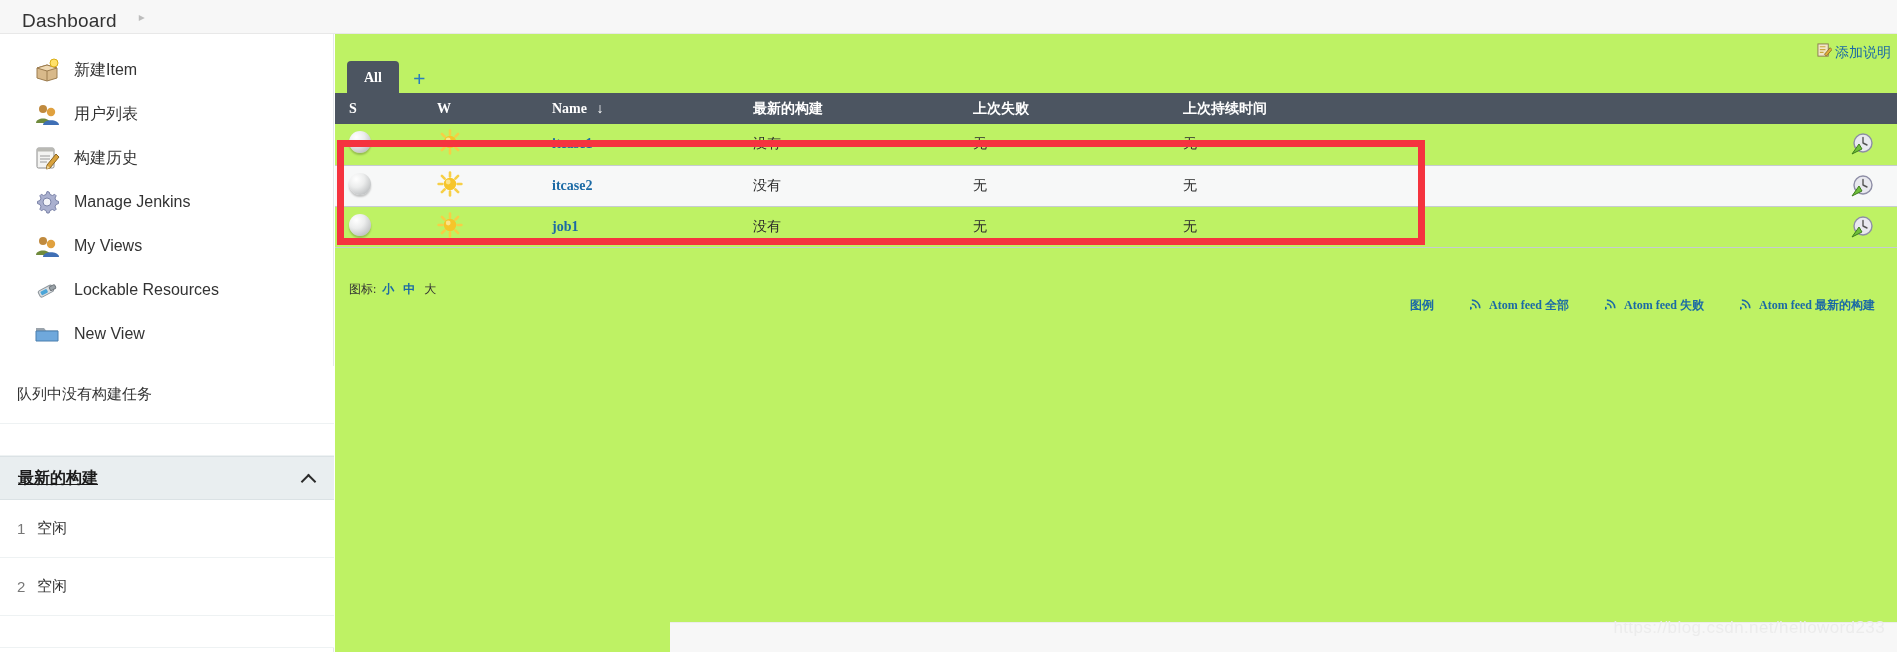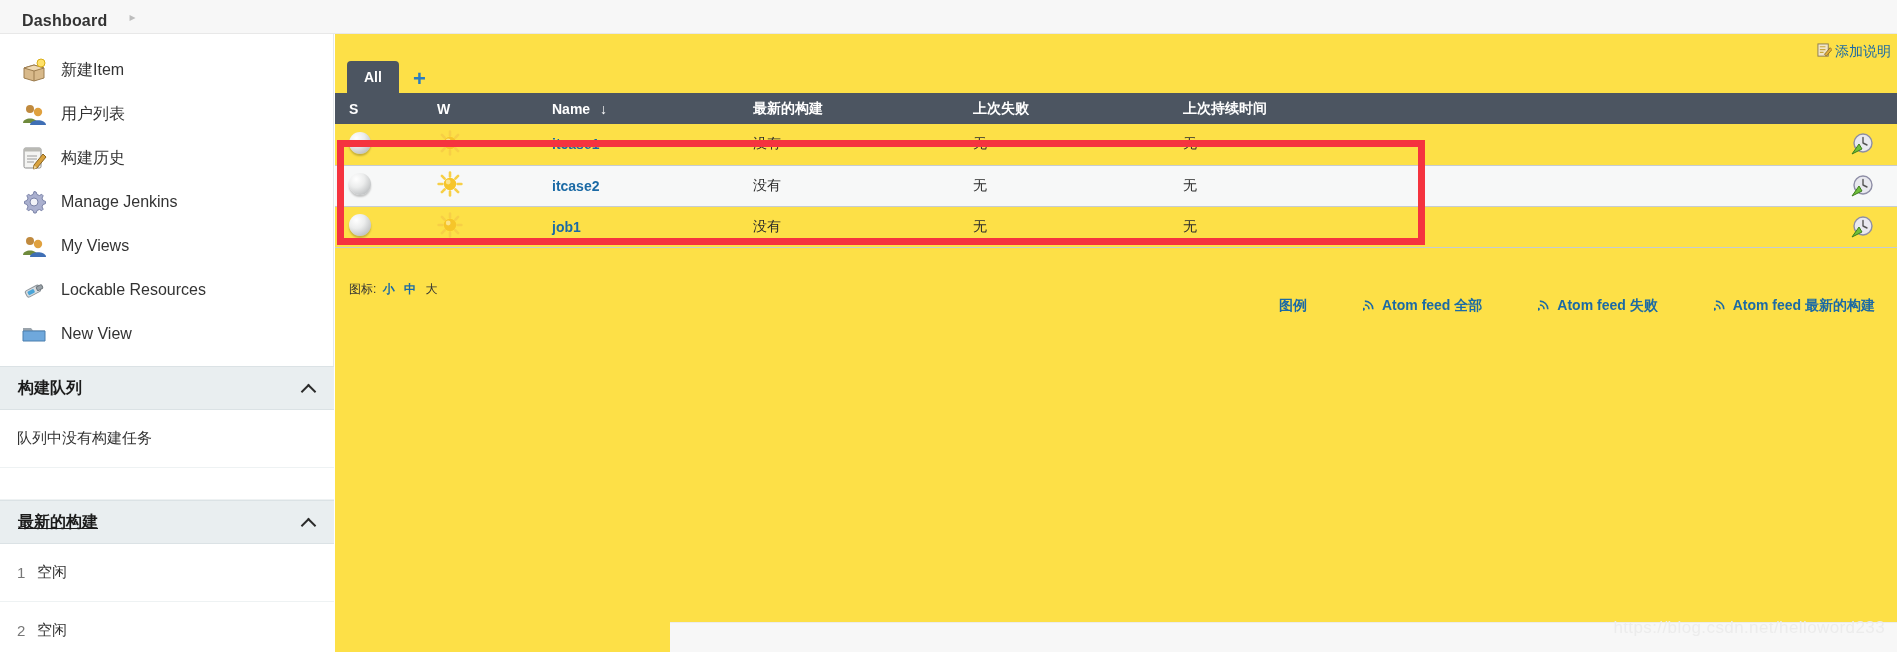--- a/index.html
+++ b/index.html
@@ -19,36 +19,36 @@
   
   #breadcrumb-bar {
     position: absolute; left: 0; top: 0;
     width: 1897px; height: 34px;
     background: #f7f7f7;
     border-bottom: 1px solid #e8e8e8;
     display: flex; align-items: center;
     padding-left: 22px;
   }
   #breadcrumb-bar .crumb {
-    font-size: 16px; font-weight: bold; color: #333;
+    font-size: 19px; font-weight: normal; color: #333;
     letter-spacing: .2px;
     margin-top: 9px;
   }
   #breadcrumb-bar .crumb-sep {
     margin-left: 22px; color: #bdbdbd; font-size: 12px;
   }
 
   
   #sidebar {
     position: absolute; left: 0; top: 34px;
     width: 334px; height: 618px;
     background: #fff;
     border-right: 1px solid #e4e8ea;
   }
-  .nav-list { padding: 14px 0 10px 4px; }
+  .nav-list { padding: 14px 0 10px 17px; }
   .nav-item {
     display: flex; align-items: center;
     height: 44px; padding-left: 17px;
     cursor: pointer;
   }
   .nav-item .ic { width: 26px; height: 26px; margin-right: 14px; position: relative; flex: 0 0 26px; }
   .nav-item .lbl { font-size: 16px; color: #333; }
 
   
   .ic svg { display: block; }
@@ -77,21 +77,22 @@
     padding-left: 17px; border-bottom: 1px solid #eef2f3;
     font-size: 15px; color: #333; background: #fff;
   }
   .widget-row .num { color: #777; width: 20px; display: inline-block; }
   .widget-spacer { height: 32px; background: #fff; border-bottom: 1px solid #eef2f3; }
 
   
   #main {
     position: absolute; left: 335px; top: 34px;
     width: 1562px; height: 618px;
-    background: #fde047;
+    background: #bef264;
+    font-family: Liberation Serif, serif;
   }
 
   #add-desc {
     position: absolute; right: 6px; top: 9px;
     display: flex; align-items: center; gap: 3px;
     font-size: 14px; color: #1b6aa5; cursor: pointer; white-space: nowrap;
   }
 
   
   #tabbar {
@@ -157,22 +158,22 @@
   #legend-line {
     position: absolute; left: 14px; top: 247px;
     font-size: 12px; color: #333;
   }
   #legend-line .lk { color: #1b6aa5; font-weight: bold; margin: 0 3px; cursor: pointer; }
   #legend-line .lk.plain { color: #333; font-weight: normal; }
 
   
   #feeds {
     position: absolute; right: 22px; top: 263px;
-    display: flex; align-items: center; gap: 56px;
-    font-size: 14px;
+    display: flex; align-items: center; gap: 36px;
+    font-size: 12px;
   }
   #feeds .fl {
     color: #1b6aa5; font-weight: bold; display: flex; align-items: center; gap: 6px;
     cursor: pointer; white-space: nowrap;
   }
 
   
   #watermark {
     position: absolute; right: 12px; bottom: 14px;
     font-size: 17px; color: #ececec;
@@ -287,24 +288,20 @@
             <path d="M2 7 H10 L12 9.5 H24 V20 H2 Z" fill="#9aa3ab"></path>
             <path d="M2 10 H24 V20 H2 Z" fill="#6fa8dc" stroke="#4a7fae" stroke-width="1"></path>
           </svg>
         </span>
         <span class="lbl">New View</span>
       </div>
 
     </div>
 
     <div class="widget">
-      <div class="widget-head">
-        <span class="wt">构建队列</span>
-        <span class="chev"></span>
-      </div>
       <div class="widget-row">
         <span>队列中没有构建任务</span>
       </div>
       <div class="widget-spacer"></div>
     </div>
 
     <div class="widget">
       <div class="widget-head">
         <span class="wt underlined">最新的构建</span>
         <span class="chev"></span>

